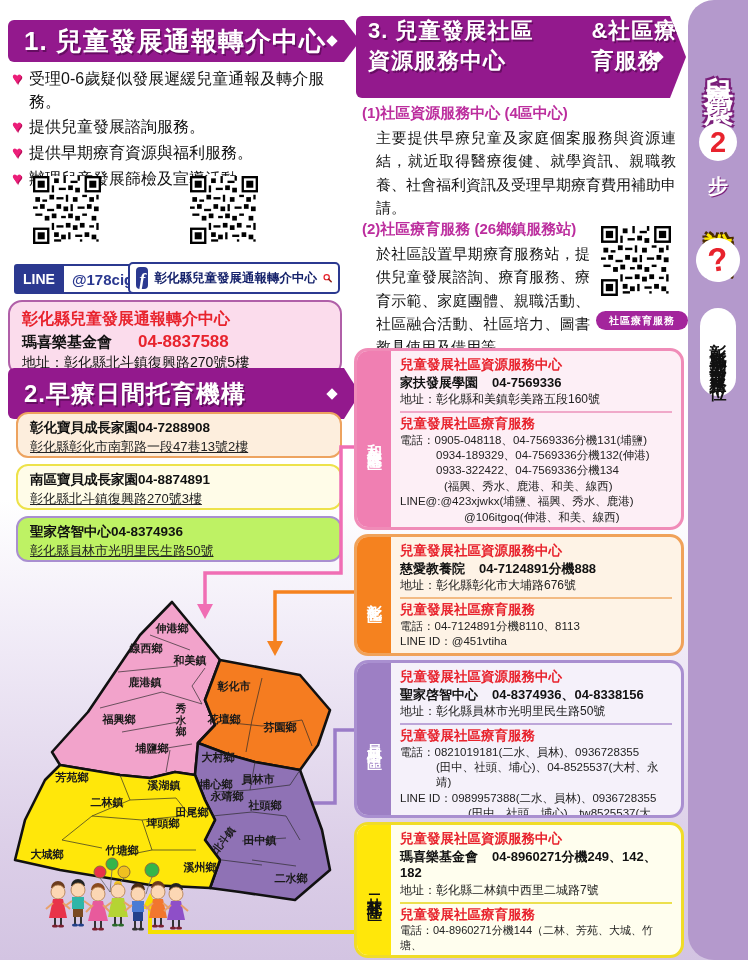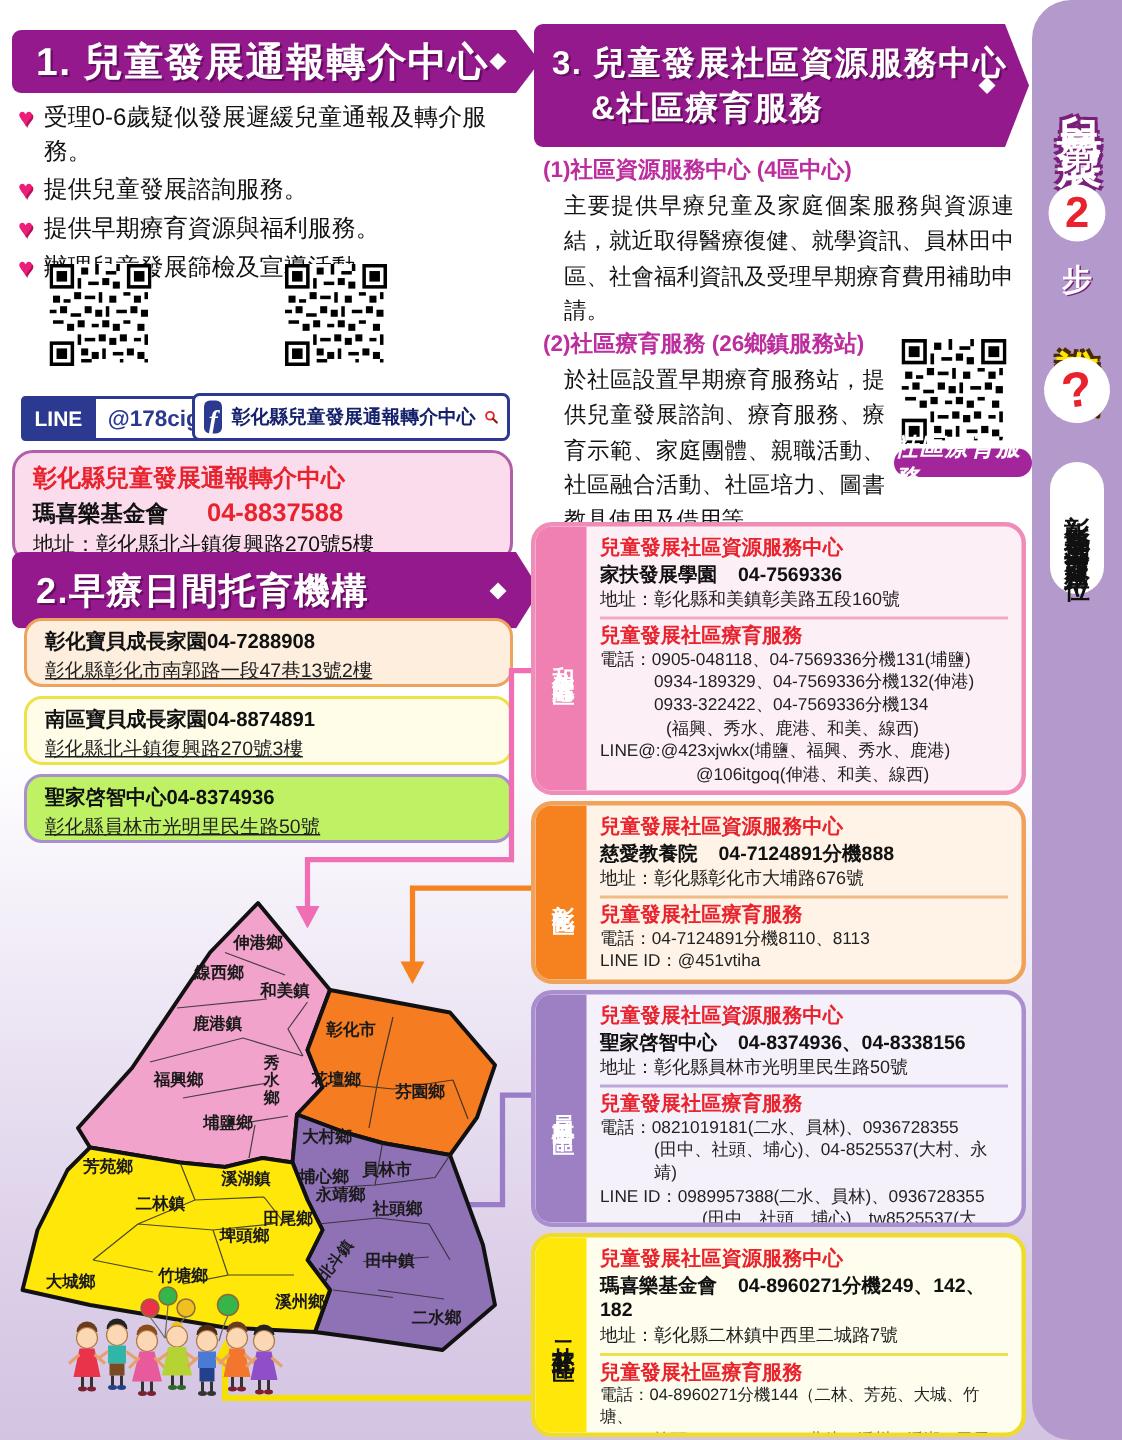--- a/index.html
+++ b/index.html
@@ -36,21 +36,21 @@
   
   .fac{position:absolute;left:16px;width:326px;height:46px;border-radius:12px;box-sizing:border-box;padding:5px 12px;}
   .fac .n{font-weight:bold;font-size:13.5px;color:#111;}
   .fac .a{font-size:13px;color:#222;margin-top:1px;text-decoration:underline;}
   .fac1{top:412px;background:#fdeedd;border:2.5px solid #eda35f;}
   .fac2{top:464px;background:#fffcе8;background:#fffce8;border:2.5px solid #ede24a;}
   .fac3{top:516px;background:#bef264;border:2.5px solid #a98fd0;}
   
   .s3t{position:absolute;font-weight:bold;font-size:15px;color:#bc2e9e;}
   .s3b{position:absolute;font-size:15px;color:#141414;line-height:1.55;text-align:justify;}
-  .qr-pill{position:absolute;left:596px;top:299px;width:92px;height:19px;background:#a3259c;color:#fff;font-size:16px;font-weight:bold;border-radius:10px;display:flex;align-items:center;justify-content:center;letter-spacing:1px;font-style:italic;}
+  .qr-pill{position:absolute;left:596px;top:311px;width:92px;height:19px;background:#a3259c;color:#fff;font-size:10px;font-weight:bold;border-radius:10px;display:flex;align-items:center;justify-content:center;letter-spacing:1px;}
   
   .rbox{position:absolute;left:354px;width:330px;border-radius:14px;box-sizing:border-box;display:flex;overflow:hidden;}
   .rbox .tab{width:34px;display:flex;align-items:center;justify-content:center;}
   .rbox .tab .vt{writing-mode:vertical-rl;text-orientation:upright;font-weight:bold;font-size:15px;letter-spacing:3px;}
   .rbox .body{flex:1;padding:5px 9px 4px 9px;}
   .rh{color:#e8232d;font-weight:bold;font-size:13.5px;line-height:1.3;}
   .rn{font-size:13px;font-weight:bold;color:#111;line-height:1.3;margin-top:1px;}
   .rn .sp{display:inline-block;width:14px;}
   .ra{font-size:12px;color:#222;line-height:1.3;margin-top:1px;}
   .rl{font-size:11.5px;color:#222;line-height:1.34;}
@@ -358,28 +358,28 @@
           <line x1="5" y1="11" x2="12" y2="17" stroke="#e8a06a" stroke-width="2"></line>
           <line x1="-3" y1="26" x2="-3" y2="33" stroke="#333" stroke-width="2"></line>
           <line x1="3" y1="26" x2="3" y2="33" stroke="#333" stroke-width="2"></line>
           <ellipse cx="-3" cy="34" rx="3" ry="1.6" fill="#7a2030"></ellipse>
           <ellipse cx="3" cy="34" rx="3" ry="1.6" fill="#7a2030"></ellipse>
         </g>
     </g>
   </g>
 </svg>
 
-<div class="banner" style="left:356px;top:16px;width:330px;height:82px;font-size:22px;flex-direction:column;align-items:flex-start;justify-content:center;">
+<div class="banner" style="left:356px;top:16px;width:330px;height:82px;font-size:22px;align-items:flex-start;justify-content:center;">
   <span style="padding-left:12px;">3. 兒童發展社區資源服務中心</span>
   <span style="padding-left:38px;">&amp;社區療育服務</span>
   <span class="diamond"></span>
 </div>
 
 <div class="s3t" style="left:362px;top:104px;">(1)社區資源服務中心 (4區中心)</div>
-<div class="s3b" style="left:376px;top:126px;width:300px;">主要提供早療兒童及家庭個案服務與資源連結，就近取得醫療復健、就學資訊、員林田中區、社會福利資訊及受理早期療育費用補助申請。</div>
+<div class="s3b" style="left:376px;top:126px;width:300px;">主要提供早療兒童及家庭個案服務與資源連結，就近取得醫療復健、就學資訊、親職教養、社會福利資訊及受理早期療育費用補助申請。</div>
 
 <div class="s3t" style="left:362px;top:220px;">(2)社區療育服務 (26鄉鎮服務站)</div>
 <div class="s3b" style="left:376px;top:242px;width:214px;">於社區設置早期療育服務站，提供兒童發展諮詢、療育服務、療育示範、家庭團體、親職活動、社區融合活動、社區培力、圖書教具使用及借用等。</div>
 
 <svg class="qr" style="left:601px;top:226px" width="70" height="70" viewBox="0 0 29 29">
     <use href="#qrsym"></use>
   </svg>
 <div class="qr-pill">社區療育服務</div>
 
 <div class="rbox rbox1">

